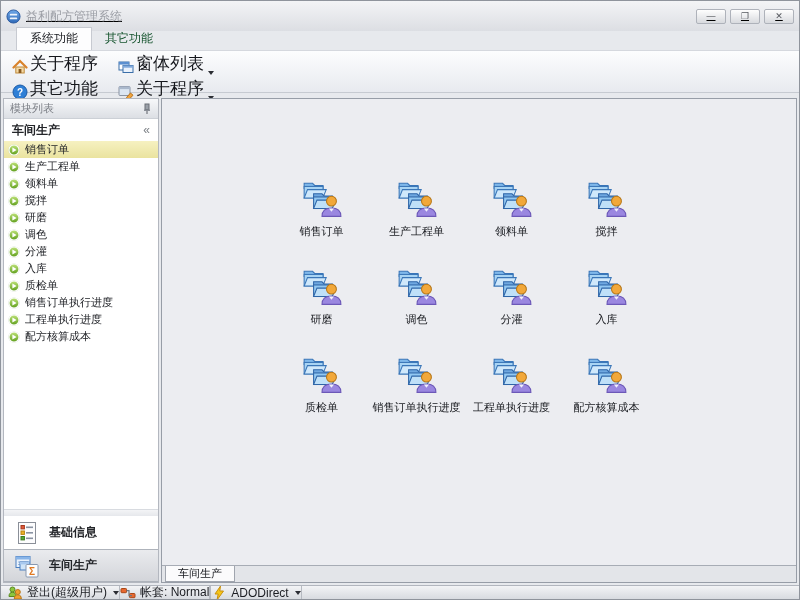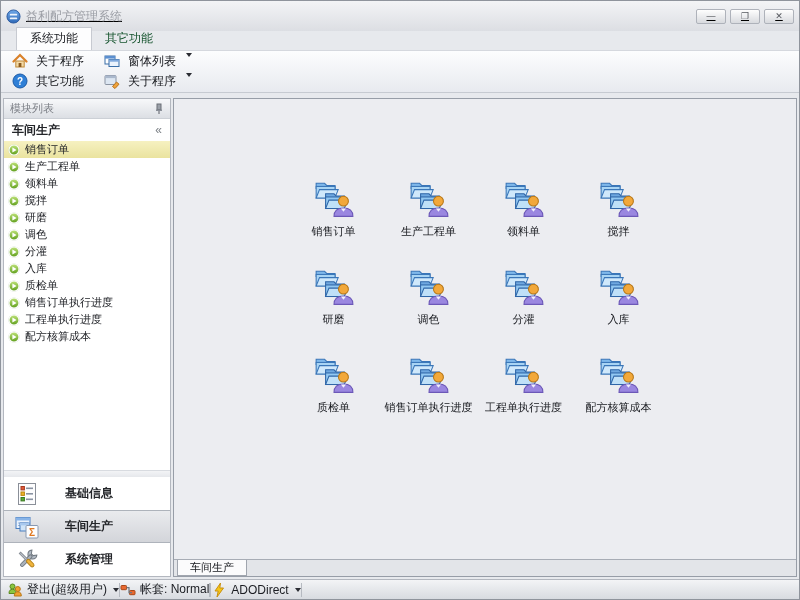--- a/index.html
+++ b/index.html
@@ -19,61 +19,61 @@
     display:flex; align-items:center; justify-content:center; cursor:default; }
   
   .ribbon-tabs { flex:none; height:19px; display:flex; align-items:flex-end; padding:0 15px; }
   .rtab { padding:2px 13px 3px; font-size:12px; color:#14532d; }
   .rtab.active { background:#fdfdfe; border:1px solid #c7cad1; border-bottom:none; color:#17191e; }
   
   .toolbar { flex:none; height:43px; background:linear-gradient(#fcfdfe,#e8eaef);
     border-top:1px solid #d5d8de; border-bottom:1px solid #c6cad1;
     display:grid; grid-template-columns:max-content max-content; column-gap:10px;
     align-content:space-evenly; padding:0 6px; }
-  .tbtn { display:flex; align-items:flex-start; gap:8px; font-size:12px; color:#15171c; padding:1px 5px; }
+  .tbtn { display:flex; align-items:flex-end; gap:2px; font-size:17px; color:#15171c; padding:1px 5px; }
   .tbtn svg { width:16px; height:16px; flex:none; }
   .caret { width:0; height:0; border-left:3px solid transparent; border-right:3px solid transparent;
     border-top:4px solid #2b2d33; margin-left:2px; }
   
   .bodyrow { flex:1; display:flex; padding:5px 2px 2px 2px; gap:2px; min-height:0; }
   
-  .sidebar { width:168px; flex:none; background:#fff; border:1px solid #b3b7bf;
+  .sidebar { width:156px; flex:none; background:#fff; border:1px solid #b3b7bf;
     display:flex; flex-direction:column; }
   .sb-header { flex:none; height:20px; display:flex; align-items:center; padding:0 6px;
     background:linear-gradient(#f7f8fa,#dcdfe4); border-bottom:1px solid #ccd0d6;
     font-size:11px; color:#7c7f86; }
   .sb-header svg { margin-left:auto; width:10px; height:12px; }
   .sb-group { flex:none; height:22px; display:flex; align-items:center; justify-content:space-between;
     padding:0 8px; font-size:12px; font-weight:bold; color:#232529; background:#fff; }
   .sb-collapse { font-weight:normal; color:#7c8086; font-size:12px; }
   .sb-item { height:17px; display:flex; align-items:center; gap:5px; padding:0 4px;
     font-size:11px; color:#1c1e23; white-space:nowrap; }
   .sb-item svg { width:12px; height:12px; flex:none; }
   .sb-item.selected { background:linear-gradient(#f6f1c1,#eae39f); }
   .sb-spacer { flex:1; }
   .sb-grip { flex:none; height:7px; border-top:1px solid #d8dbe0;
     background:linear-gradient(#f3f4f6,#e6e8ec); }
-  .nav-btn { flex:none; height:33px; display:flex; align-items:center; gap:25px; padding:0 10px;
+  .nav-btn { flex:none; height:33px; display:flex; align-items:center; gap:9px; padding:0 10px;
     font-size:12px; font-weight:bold; color:#232529; }
   .nav-btn svg { width:26px; height:26px; flex:none; }
   .nav-btn.selected { background:linear-gradient(#eaebee,#d3d5da);
     border-top:1px solid #aeb3bb; border-bottom:1px solid #aeb3bb; }
   
   .main { flex:1; position:relative; border:1px solid #979da7; background:#ecedf1; min-width:0; }
   .mod-grid { position:absolute; top:78px; left:112px;
     display:grid; grid-template-columns:repeat(4,95px); row-gap:26px; }
   .mod { display:flex; flex-direction:column; align-items:center; gap:5px; }
   .mod svg { width:42px; height:42px; }
   .mod-label { font-size:11px; color:#17191e; white-space:nowrap; }
   .tabstrip { position:absolute; left:0; right:0; bottom:0; height:17px;
     border-top:1px solid #a7acb5; background:#e3e5e9; display:flex; align-items:stretch; }
   .doc-tab { margin-left:3px; background:#fbfbfc; border:1px solid #a0a5ae; border-top:none;
     padding:0 12px; font-size:11px; color:#17191e; display:flex; align-items:center; }
   
-  .statusbar { flex:none; height:20px; display:flex; align-items:center; gap:0; padding:0 6px;
+  .statusbar { flex:none; height:14px; display:flex; align-items:center; gap:0; padding:0 6px;
     background:linear-gradient(#f3f4f6,#d8dbe0); border-top:1px solid #b2b6be;
     font-size:12px; color:#1b1d22; }
   .st-item { display:flex; align-items:center; gap:4px; }
   .st-item svg { width:16px; height:16px; flex:none; }
   .st-sep { width:1px; height:14px; background:#b6bac1; }
   .sprites { position:absolute; width:0; height:0; overflow:hidden; }
 </style>
 </head>
 <body>
 
@@ -337,26 +337,20 @@
             <use href="#sym-list"></use>
           </svg>
         <span>基础信息</span>
       </div>
       <div class="nav-btn selected">
         <svg>
             <use href="#sym-workshop"></use>
           </svg>
         <span>车间生产</span>
       </div>
-      <div class="nav-btn">
-        <svg>
-            <use href="#sym-tools"></use>
-          </svg>
-        <span>系统管理</span>
-      </div>
     </div>
 
     <div class="main">
       <div class="mod-grid">
         <div class="mod">
           <svg>
               <use href="#sym-folder-user"></use>
             </svg>
           <span class="mod-label">销售订单</span>
         </div>

